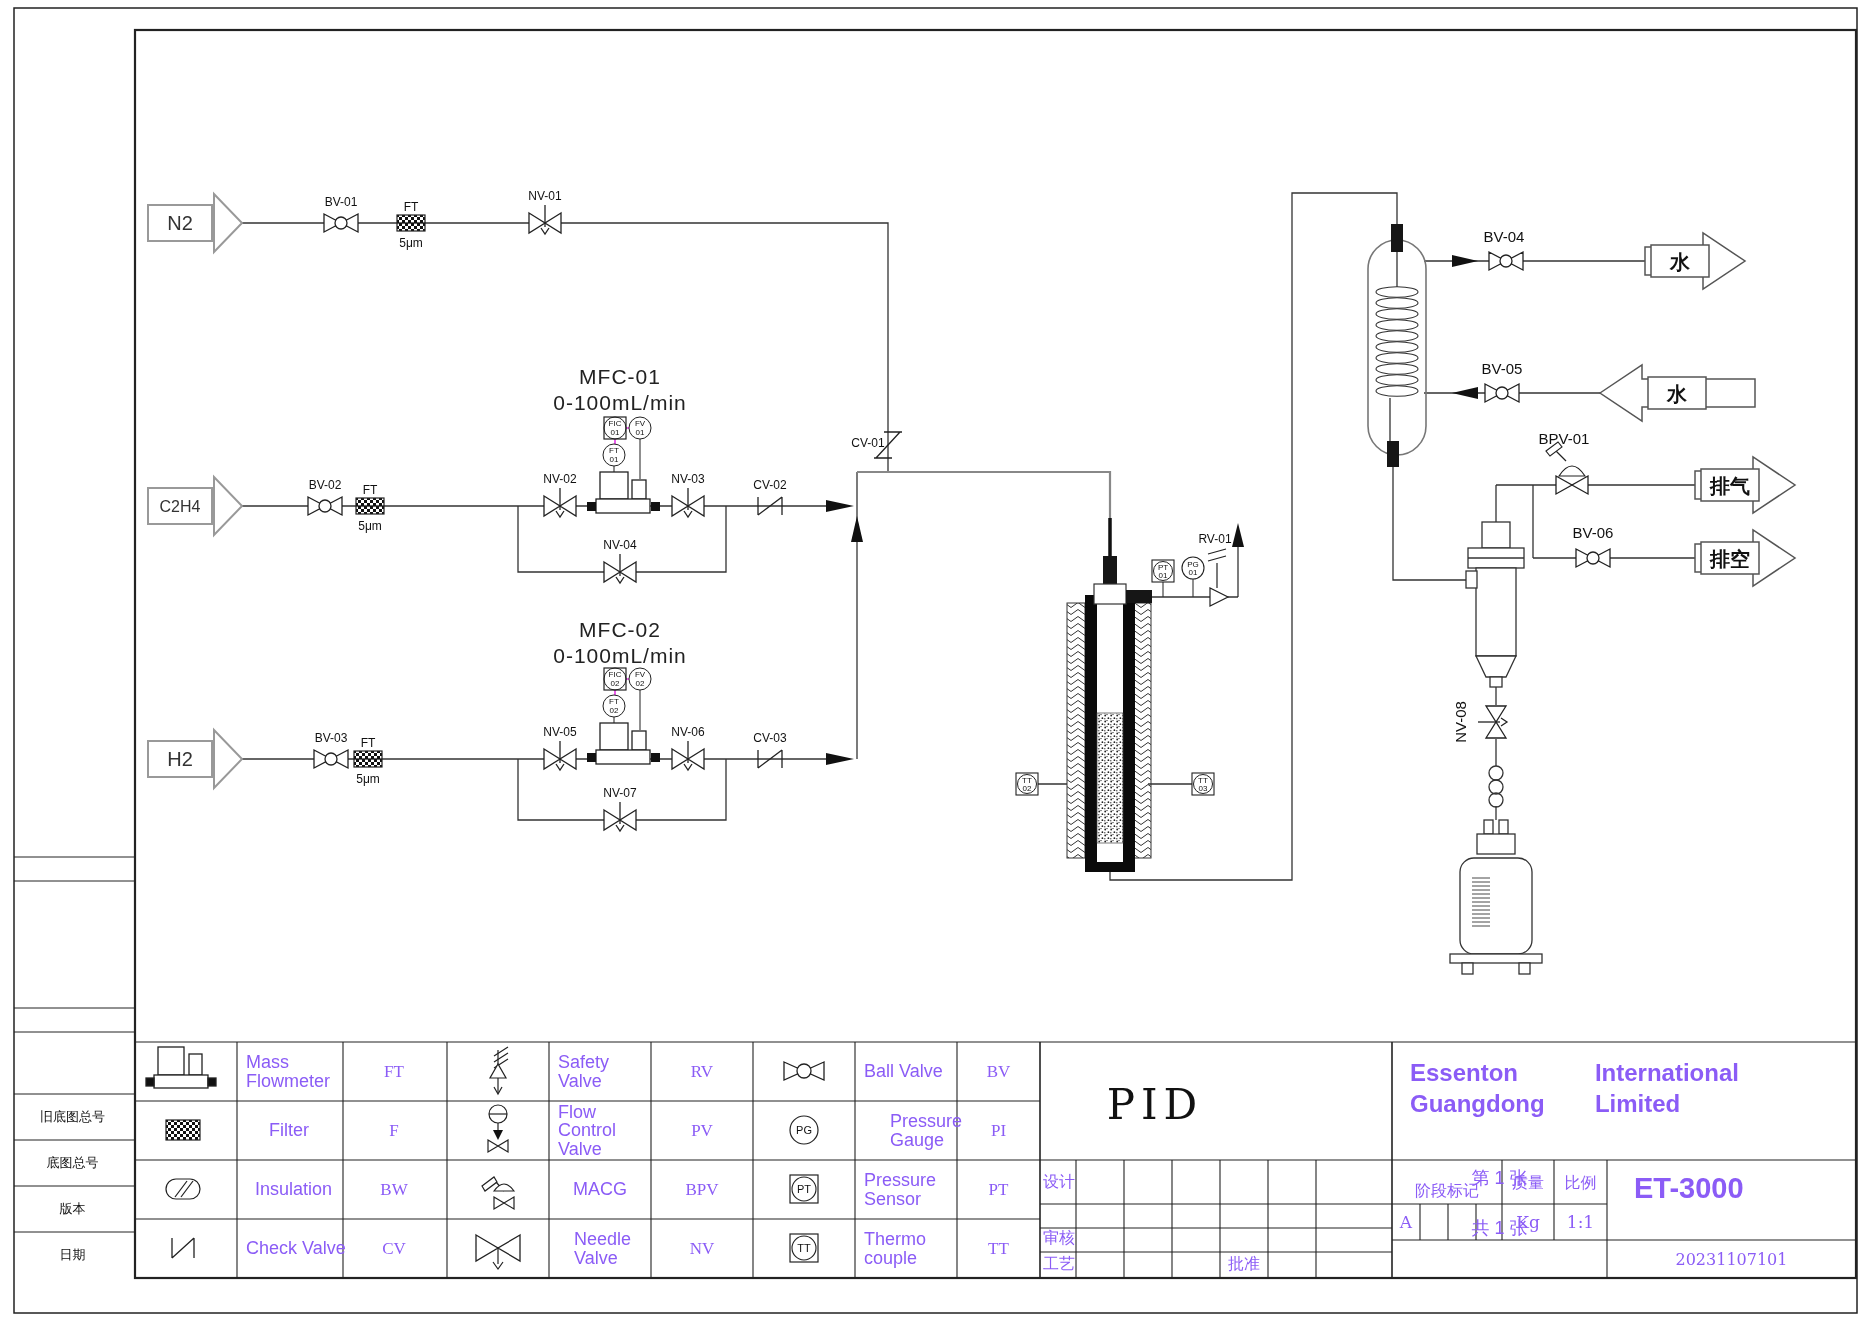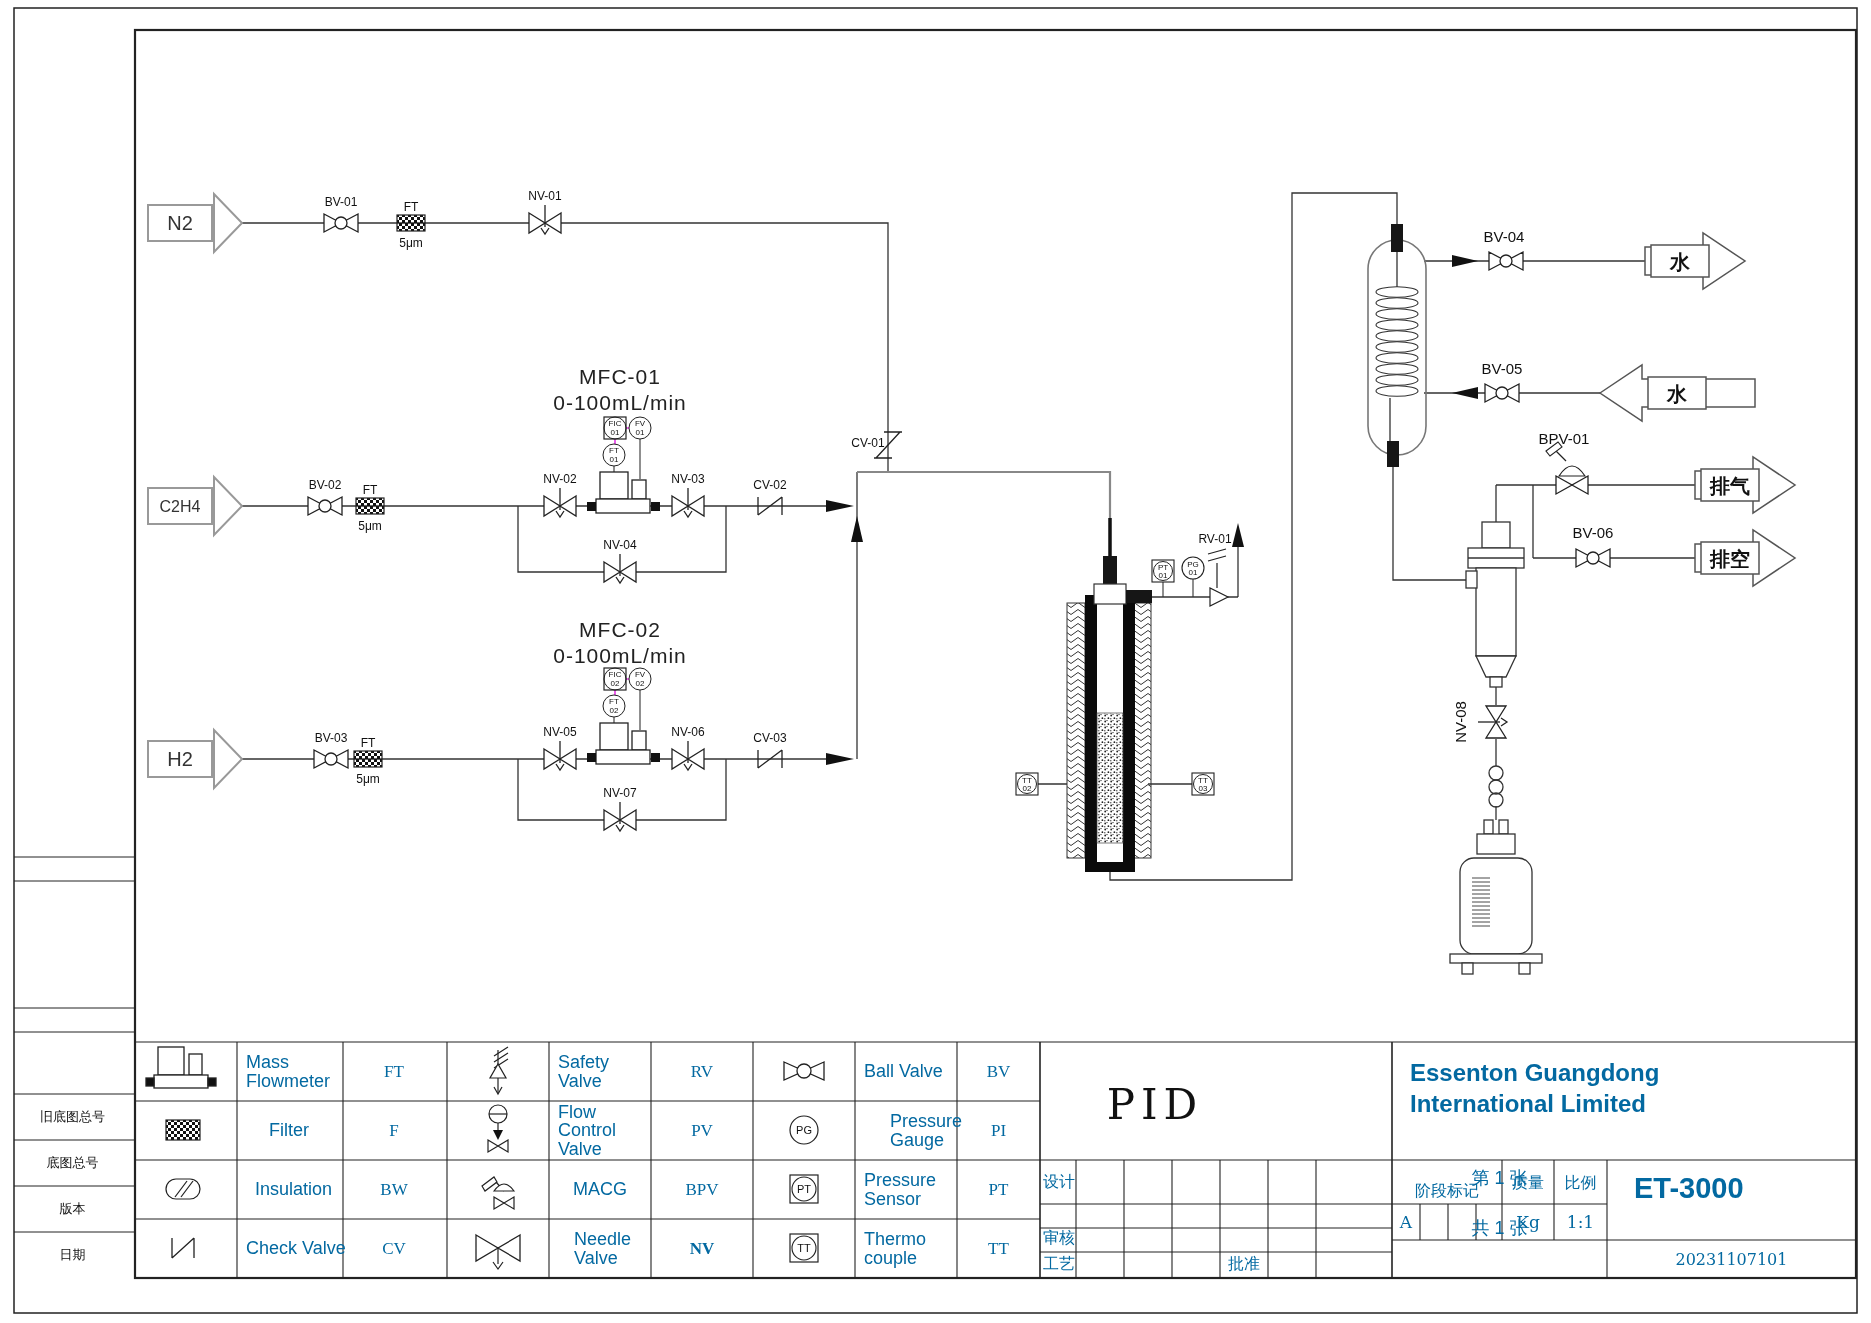--- a/index.html
+++ b/index.html
@@ -1,19 +1,19 @@
 <!DOCTYPE html>
 <html><head>
 <meta charset="utf-8">
 <style>
   html,body{margin:0;padding:0;background:#fff;}
   #sheet{position:relative;width:1871px;height:1323px;background:#fff;overflow:hidden;
          font-family:"Liberation Sans",sans-serif;}
   #art{position:absolute;left:0;top:0;}
-  .cell{position:absolute;display:flex;align-items:center;color:#0369a1;}
+  .cell{position:absolute;display:flex;align-items:center;color:#8b5cf6;}
   .lg-name{font-size:18px;line-height:1.02;padding-left:7px;}
   .lg-code{font-family:"Liberation Serif",serif;font-size:17px;justify-content:center;}
   .cjk-s{font-size:16px;justify-content:center;}
   .pid{font-family:"DejaVu Serif",serif;font-size:42px;letter-spacing:6px;justify-content:center;color:#111;}
   .comp{font-size:24px;font-weight:bold;line-height:1.28;align-items:flex-start;}
   .serifv{font-family:"DejaVu Serif",serif;font-size:17px;justify-content:center;}
   .model{font-size:29px;font-weight:bold;}
   .docno{font-family:"DejaVu Serif",serif;font-size:16px;justify-content:center;}
   .sheetinfo{font-size:18px;justify-content:center;gap:26px;}
   .mg{font-size:13px;justify-content:center;color:#111;}
@@ -505,34 +505,34 @@
 
 <div class="cell lg-name" style="left:239px;top:1219px;width:100px;height:59px;">
       <span>Check Valve</span>
     </div>
 <div class="cell lg-code" style="left:343px;top:1219px;width:102px;height:59px;">
       <span>CV</span>
     </div>
 <div class="cell lg-name" style="left:551px;top:1219px;width:98px;height:59px;margin-left:16px;">
       <span>Needle Valve</span>
     </div>
-<div class="cell lg-code" style="left:653px;top:1219px;width:98px;height:59px;font-weight:bold;">
+<div class="cell lg-code" style="left:653px;top:1219px;width:98px;height:59px;">
       <span>NV</span>
     </div>
 <div class="cell lg-name" style="left:857px;top:1219px;width:98px;height:59px;">
       <span>Thermo couple</span>
     </div>
 <div class="cell lg-code" style="left:959px;top:1219px;width:79px;height:59px;">
       <span>TT</span>
     </div>
 
 <div class="cell pid" style="left:1075px;top:1078px;width:160px;height:52px;">
       <span>PID</span>
     </div>
-<div class="cell comp" style="left:1410px;top:1058px;width:360px;height:70px;flex-direction:column;">
+<div class="cell comp" style="left:1410px;top:1058px;width:360px;height:70px;flex-direction:row;">
   <span>Essenton Guangdong</span>
   <span>International Limited</span>
 </div>
 <div class="cell cjk-s" style="left:1042px;top:1164px;width:34px;height:36px;">
       <span>设计</span>
     </div>
 <div class="cell cjk-s" style="left:1042px;top:1226px;width:34px;height:24px;">
       <span>审核</span>
     </div>
 <div class="cell cjk-s" style="left:1042px;top:1252px;width:34px;height:24px;">

